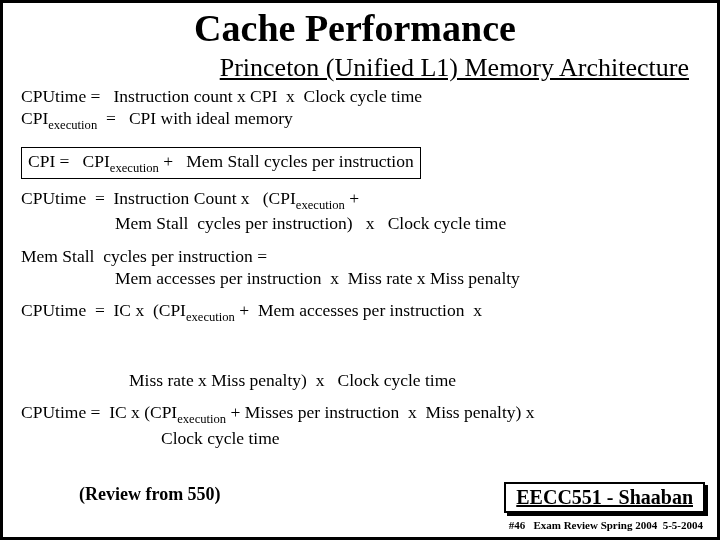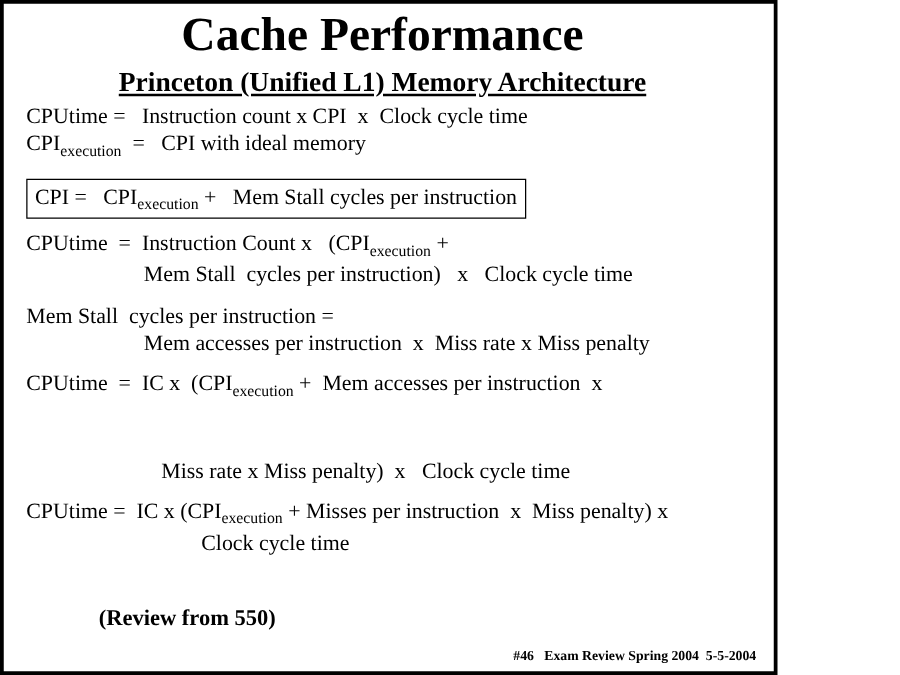--- a/index.html
+++ b/index.html
@@ -1,33 +1,33 @@
 <!DOCTYPE html>
 <html><head>
 <meta charset="utf-8">
 <style>
   * { margin: 0; padding: 0; box-sizing: border-box; }
   html, body { width: 720px; height: 540px; font-family: "Times New Roman", Times, serif; background: #fff; }
   .slide {
-    width: 622px; height: 540px;
+    width: 720px; height: 540px;
     border: 3px solid #000;
     padding: 6px 28px 8px 18px;
     position: relative;
   }
   .title {
     font-size: 38px;
     font-weight: bold;
     text-align: center;
     line-height: 1.05;
     margin-bottom: 4px;
   }
   .subtitle {
-    font-size: 22px;
-    font-weight: bold;
-    text-align: center;
+    font-size: 26px;
+    font-weight: normal;
+    text-align: right;
     text-decoration: underline;
     margin-bottom: 2px;
   }
   .content { font-size: 17.5px; line-height: 1.28; }
   .content .block { margin-bottom: 10px; }
   .sub { font-size: 0.72em; vertical-align: sub; }
   .boxed {
     border: 1.5px solid #000;
     padding: 2px 6px;
     display: inline-block;
@@ -104,14 +104,15 @@
 
     <div class="block">
       <div>
         <span>CPUtime = &nbsp;IC x (CPI</span><span class="sub">execution</span><span> + Misses per instruction &nbsp;x &nbsp;Miss penalty) x</span>
       </div>
       <div class="indent3">Clock cycle time</div>
     </div>
   </div>
 
   <div class="review">(Review from 550)</div>
+  <div class="badge">EECC551 - Shaaban</div>
   <div class="footer">#46 &nbsp; Exam Review Spring 2004 &nbsp;5-5-2004</div>
 </div>
 
 </body></html>

